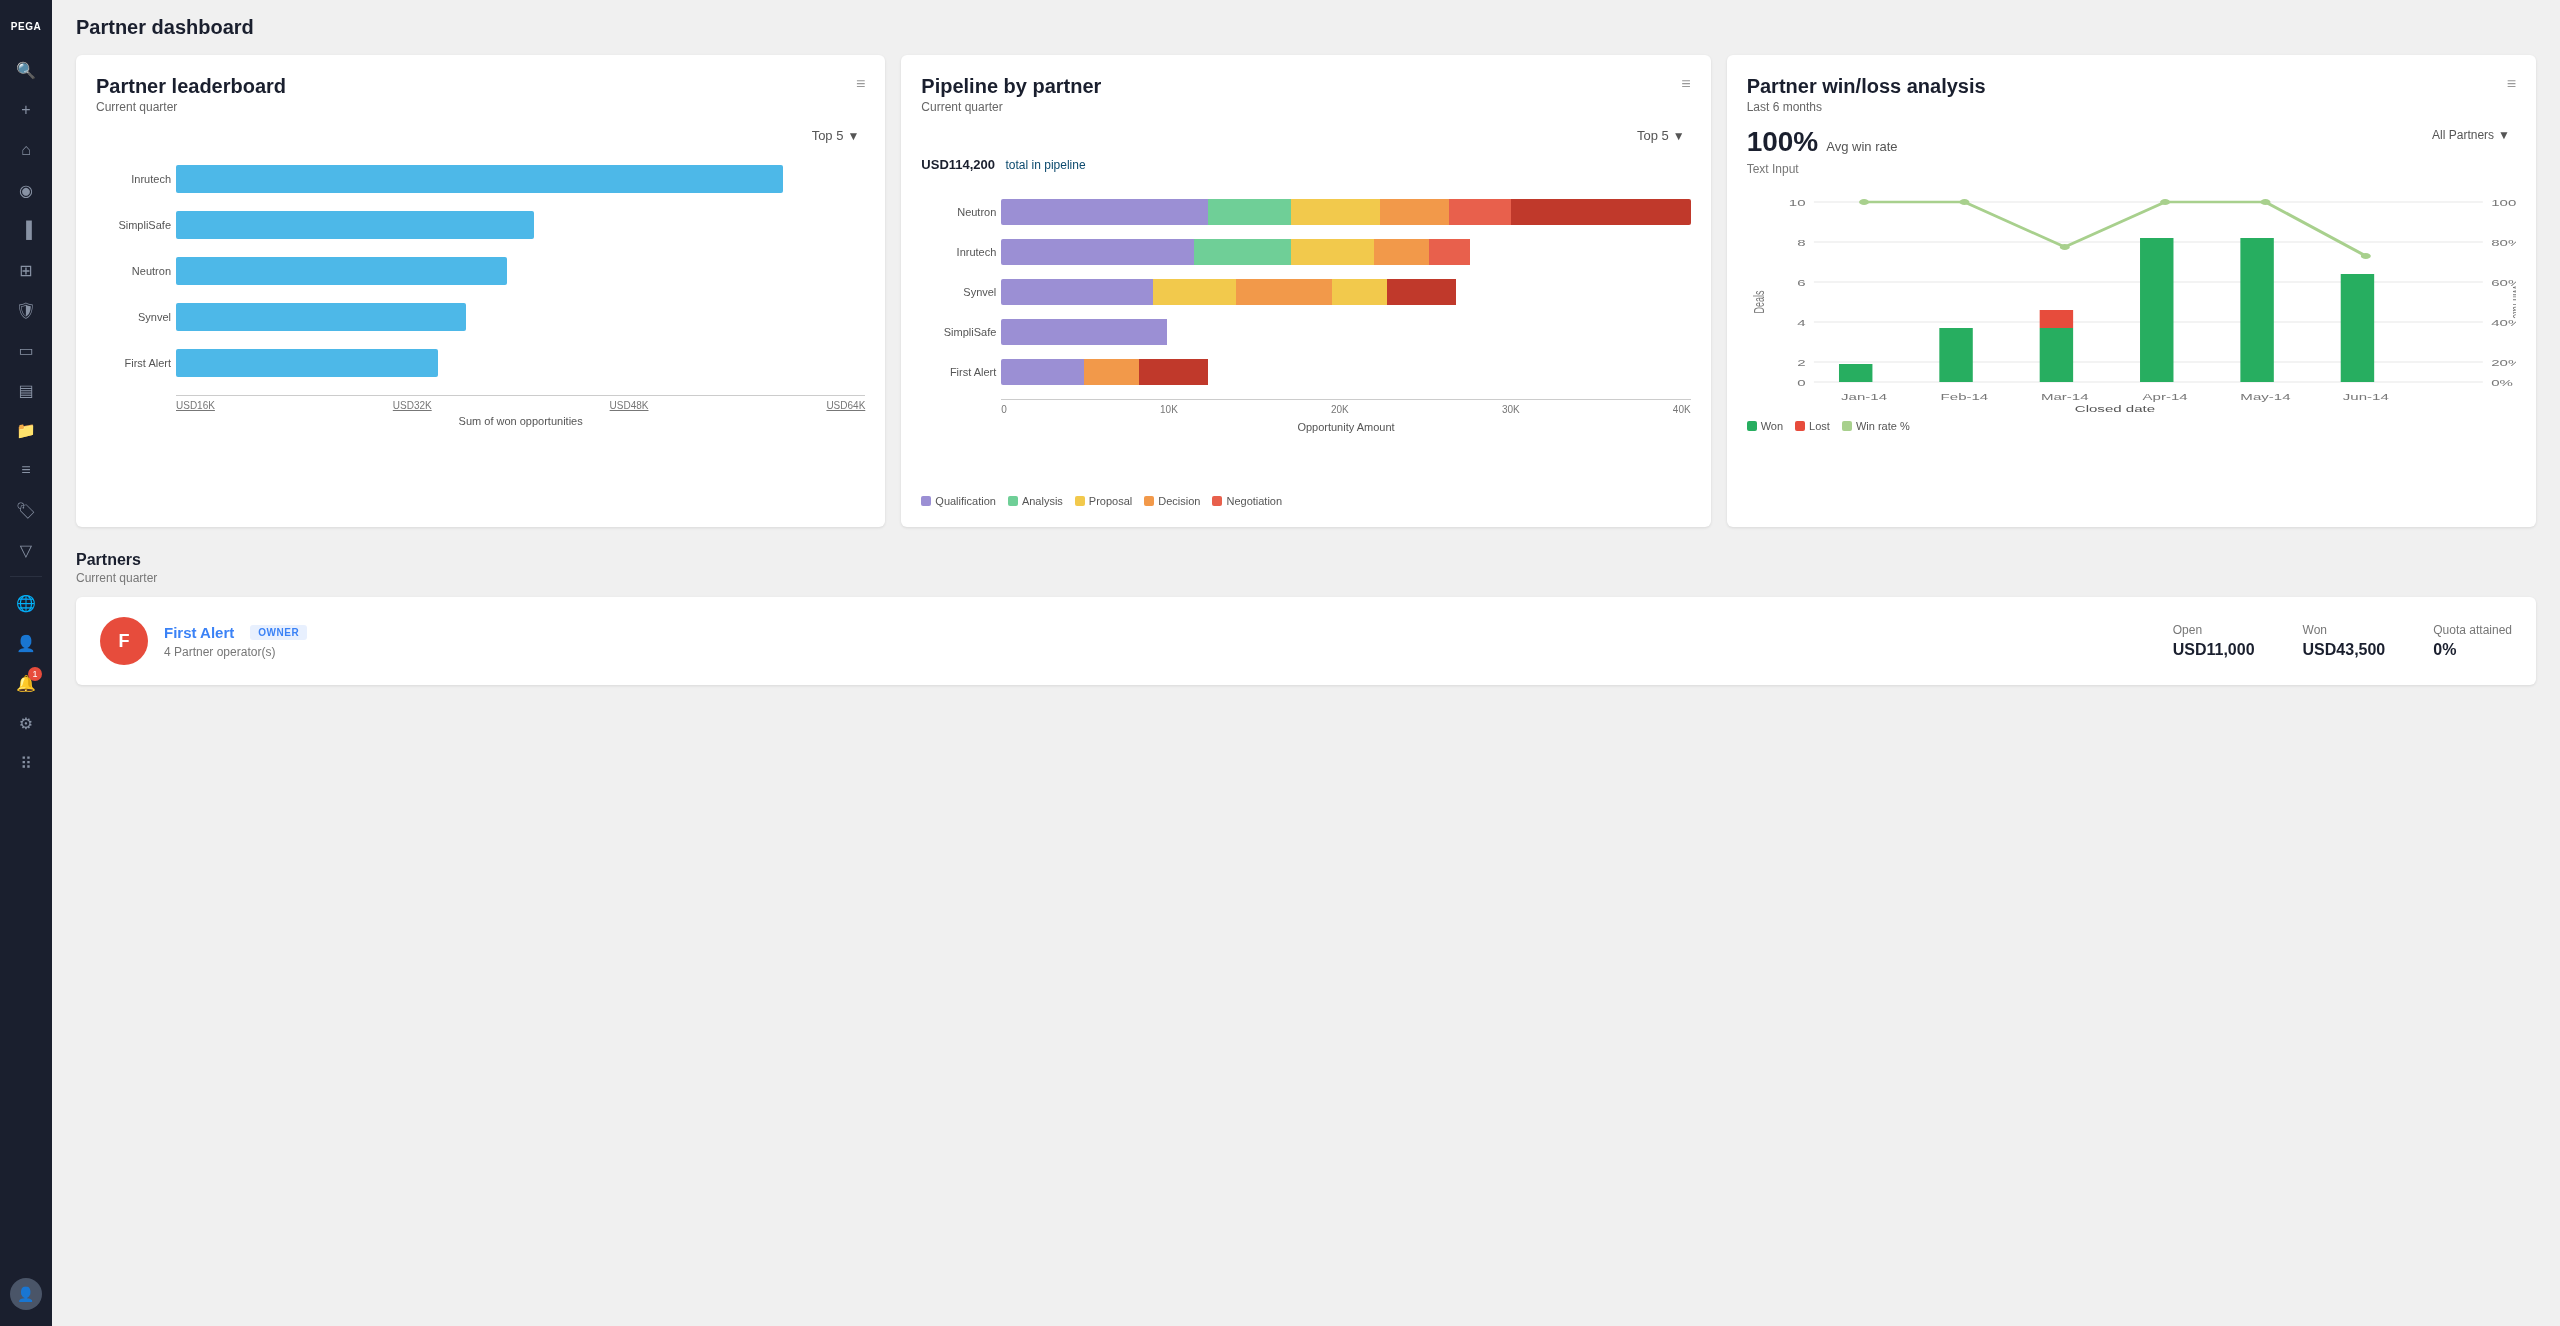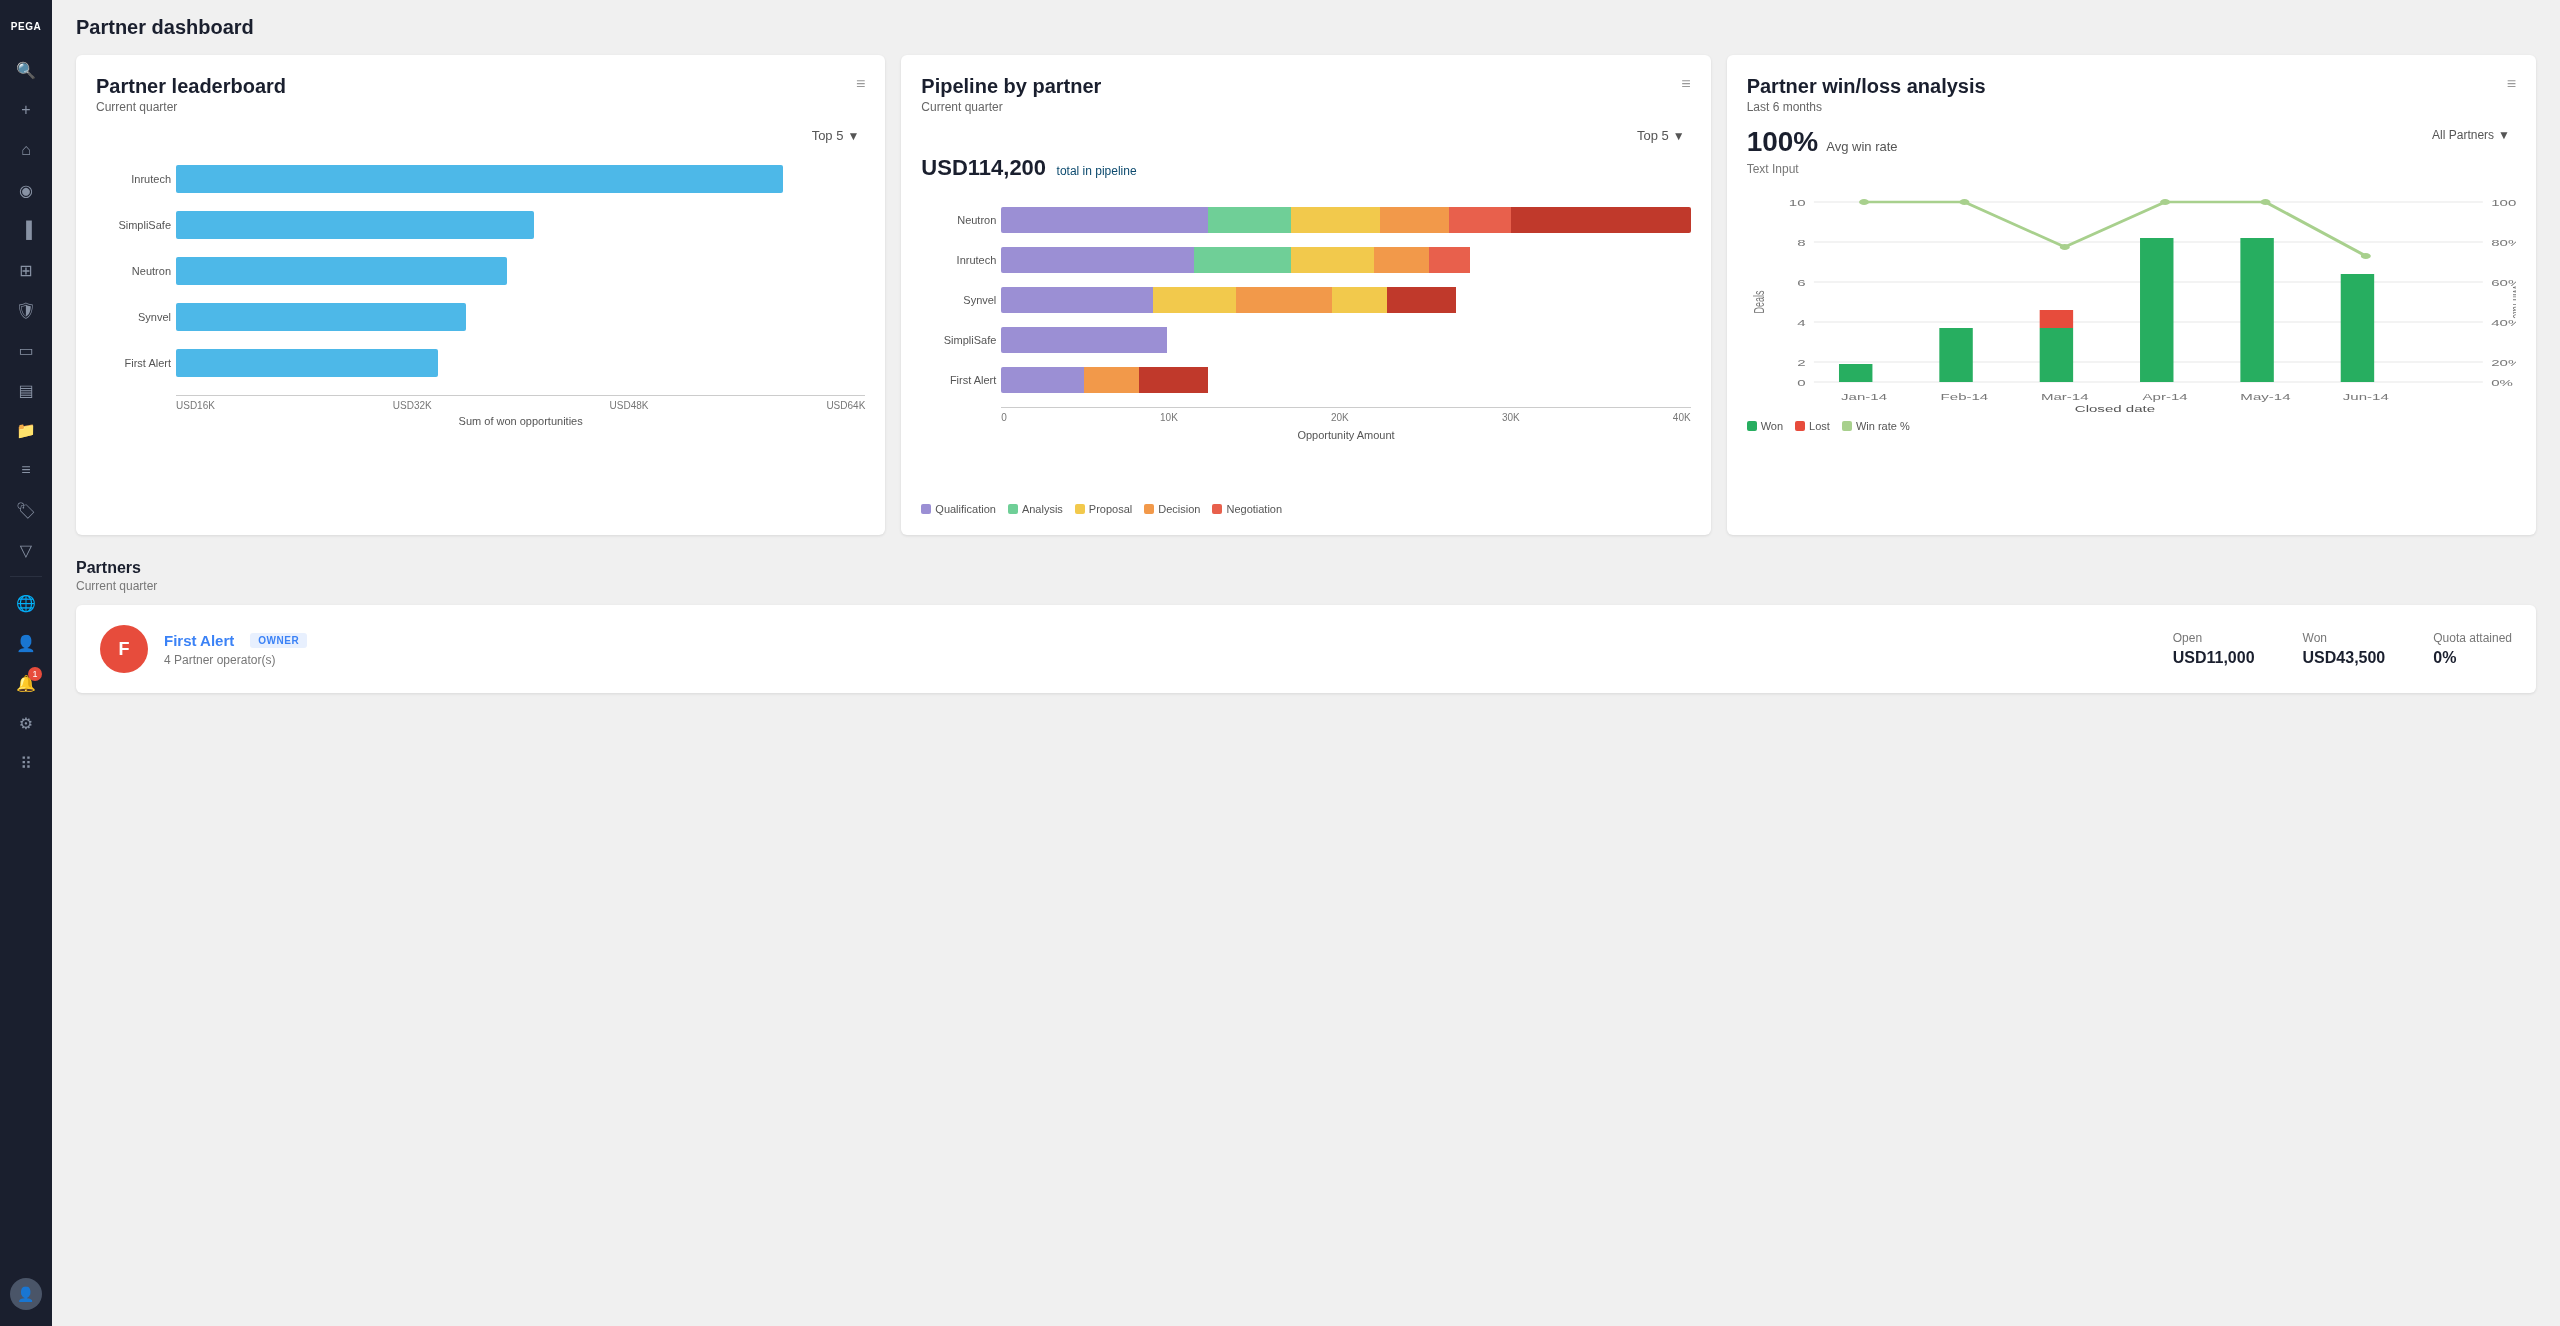--- a/index.html
+++ b/index.html
@@ -178,32 +178,33 @@
     }
     .x-axis {
       display: flex;
       justify-content: space-between;
       padding-left: 0;
       margin-top: 4px;
     }
     .x-axis-label {
       font-size: 10px;
       color: #777;
+      text-decoration: underline;
     }
     .x-axis-title {
       text-align: center;
       font-size: 11px;
       color: #555;
       margin-top: 4px;
     }
     .pipeline-header-info {
       margin-bottom: 16px;
     }
     .pipeline-total {
-      font-size: 22px;
+      font-size: 13px;
       font-weight: 600;
       color: #1a1f2e;
       text-align: right;
     }
     .pipeline-total-label {
       font-size: 12px;
       color: #0c4a6e;
       margin-left: 6px;
     }
     .legend {

